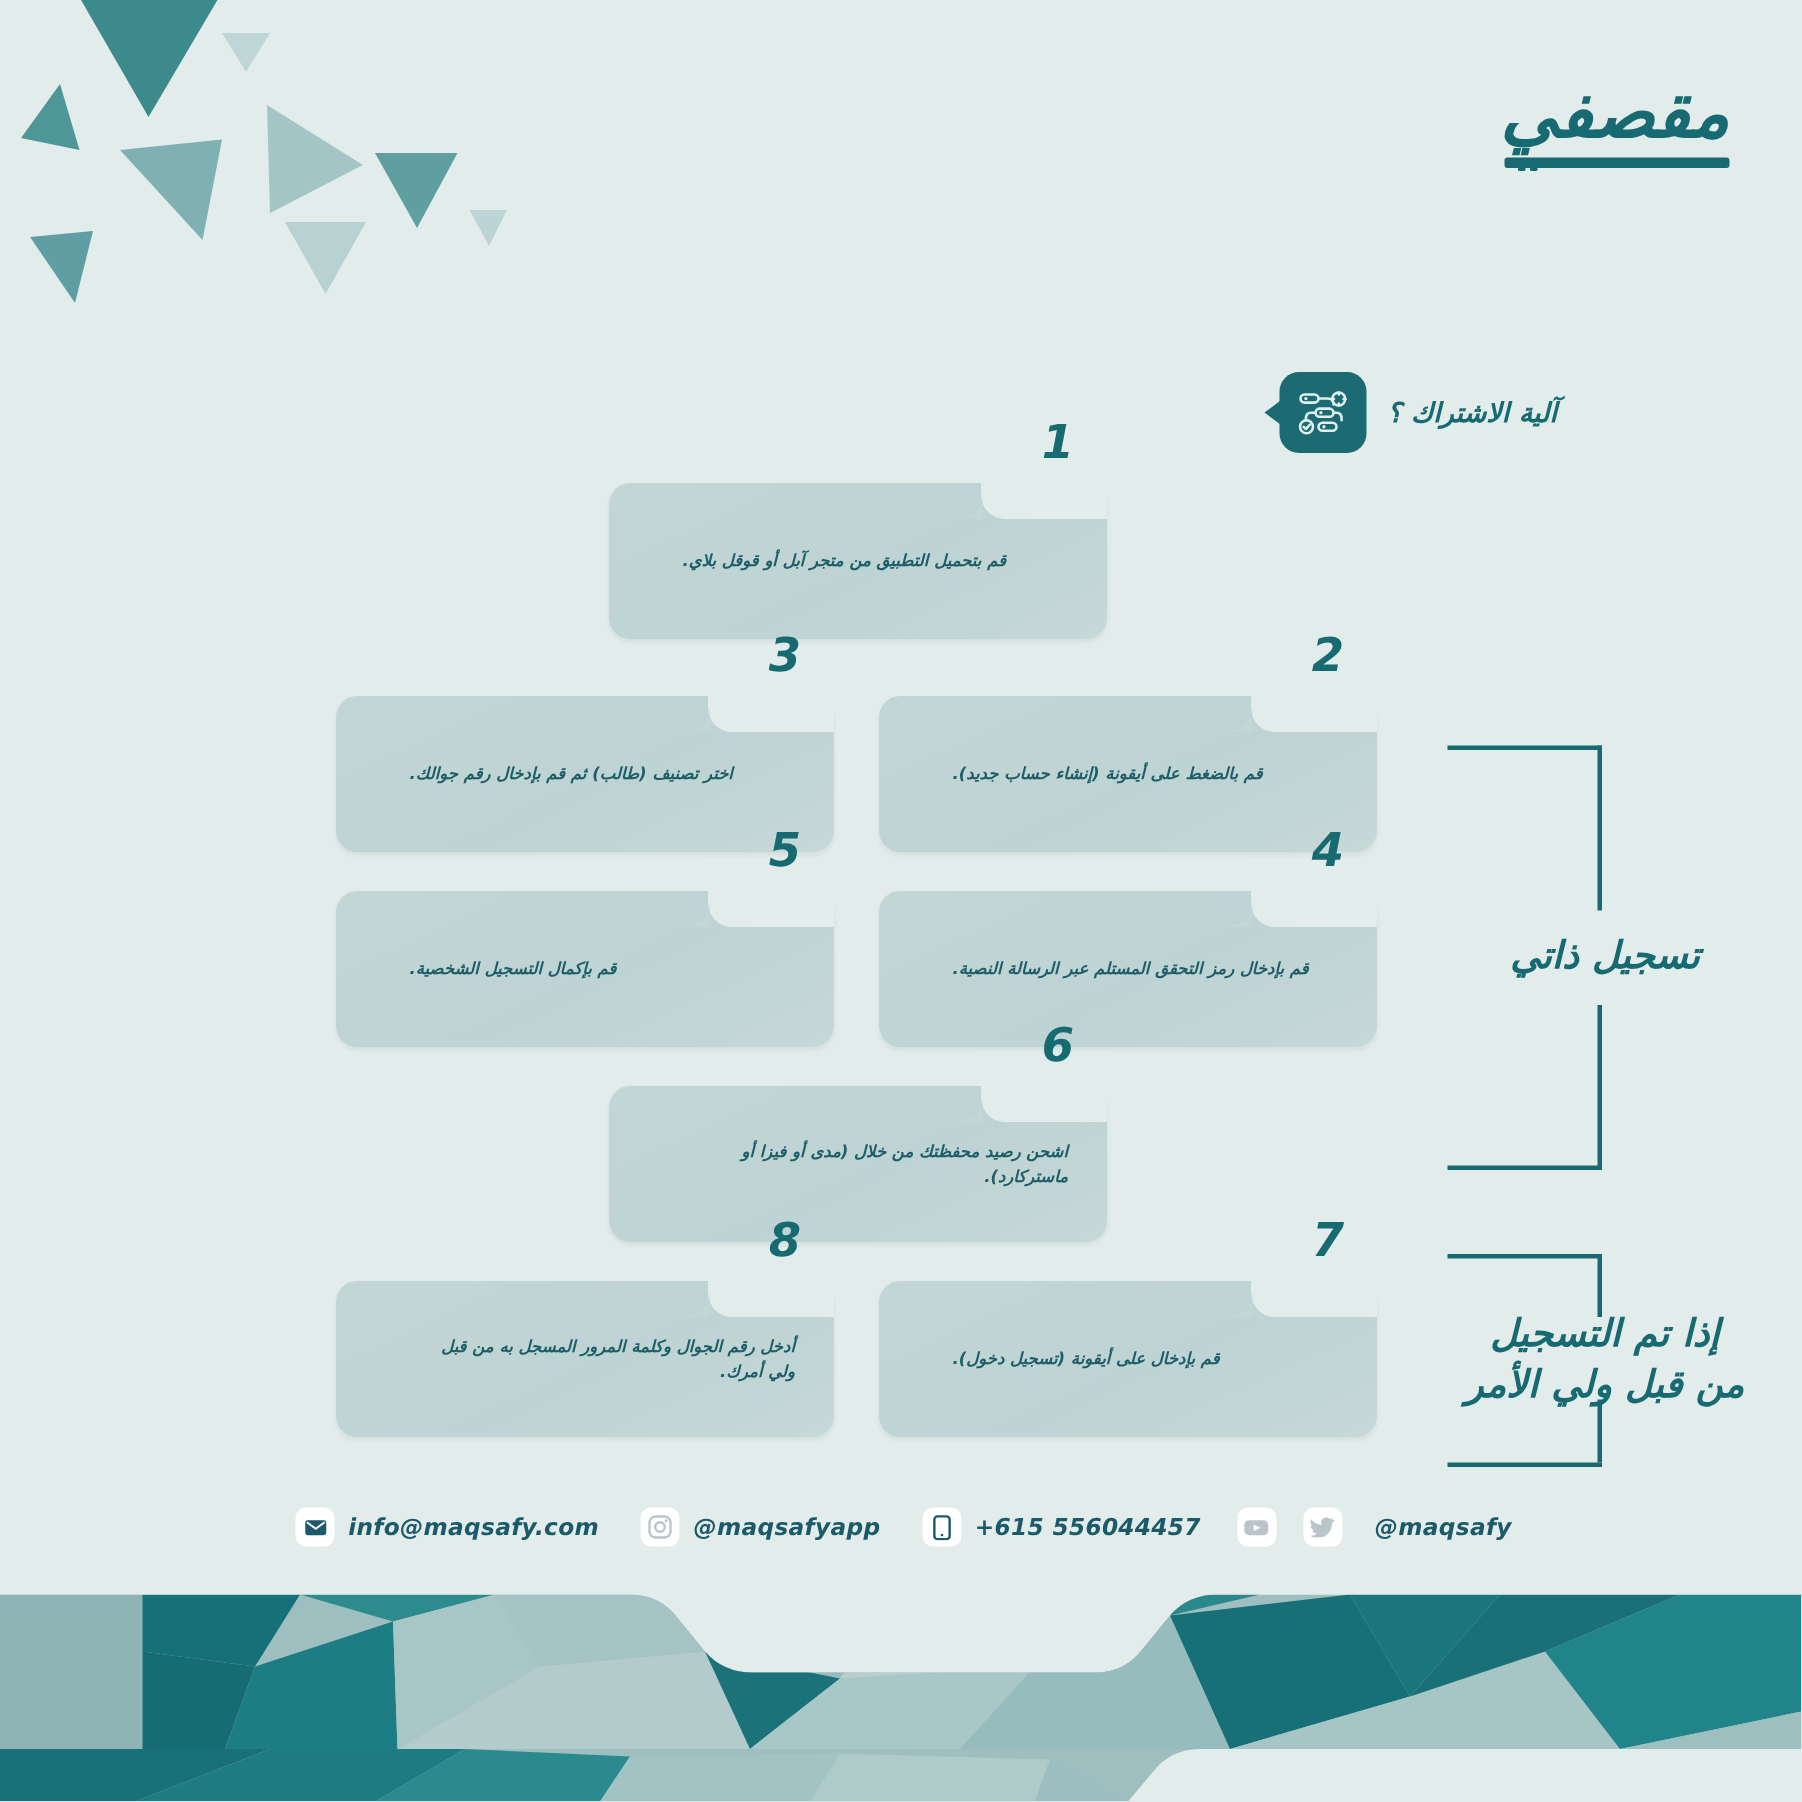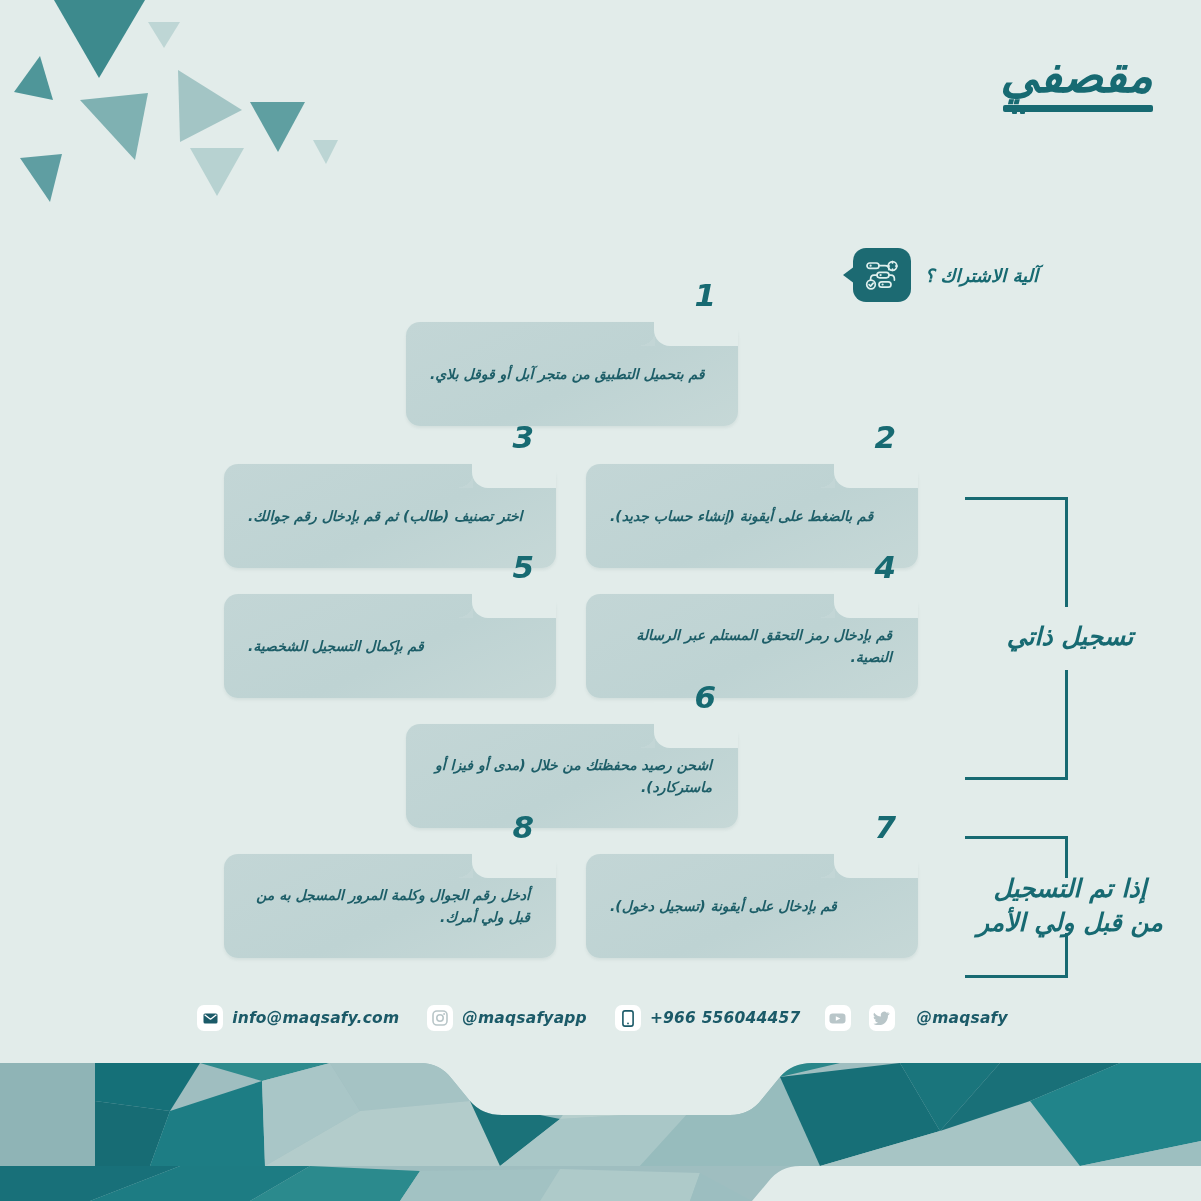--- a/index.html
+++ b/index.html
@@ -87,21 +87,21 @@
   .card .num{
     position:absolute;right:22px;top:-42px;
     font-size:31px;font-weight:700;color:#176a72;line-height:1;
     z-index:6;
   }
   .card .ctext{
     position:absolute;inset:0;
     display:flex;align-items:center;justify-content:flex-end;
     padding:0 26px 0 24px;
     direction:rtl;
-    font-size:14px;font-weight:700;color:#1d5e68;line-height:1.58;
+    font-size:11px;font-weight:700;color:#1d5e68;line-height:1.58;margin-left:25px;
   }
 
   
   #card1{left:406px;top:322px;}
   #card2{left:586px;top:464px;}
   #card3{left:224px;top:464px;}
   #card4{left:586px;top:594px;}
   #card5{left:224px;top:594px;}
   #card6{left:406px;top:724px;}
   #card7{left:586px;top:854px;}
@@ -268,21 +268,21 @@
       <span class="flabel">@maqsafyapp</span>
     </div>
 
     <div class="fitem">
       <span class="fchip">
         <svg width="12" height="17" viewBox="0 0 12 17">
             <rect x="0.9" y="0.9" width="10.2" height="15.2" rx="2.1" fill="none" stroke="#1b5a68" stroke-width="1.6"></rect>
             <circle cx="6" cy="13.4" r="0.9" fill="#1b5a68"></circle>
           </svg>
       </span>
-      <span class="flabel">+966 556044457</span>
+      <span class="flabel">+615 556044457</span>
     </div>
 
     <div class="fsocial">
       <span class="fchip">
         <svg width="17" height="13" viewBox="0 0 17 13">
             <rect x="0.5" y="1.5" width="16" height="10" rx="3.2" fill="#b9c6c9"></rect>
             <polygon points="6.8,4.3 11.4,6.5 6.8,8.7" fill="#ffffff"></polygon>
           </svg>
       </span>
       <span class="fchip">

